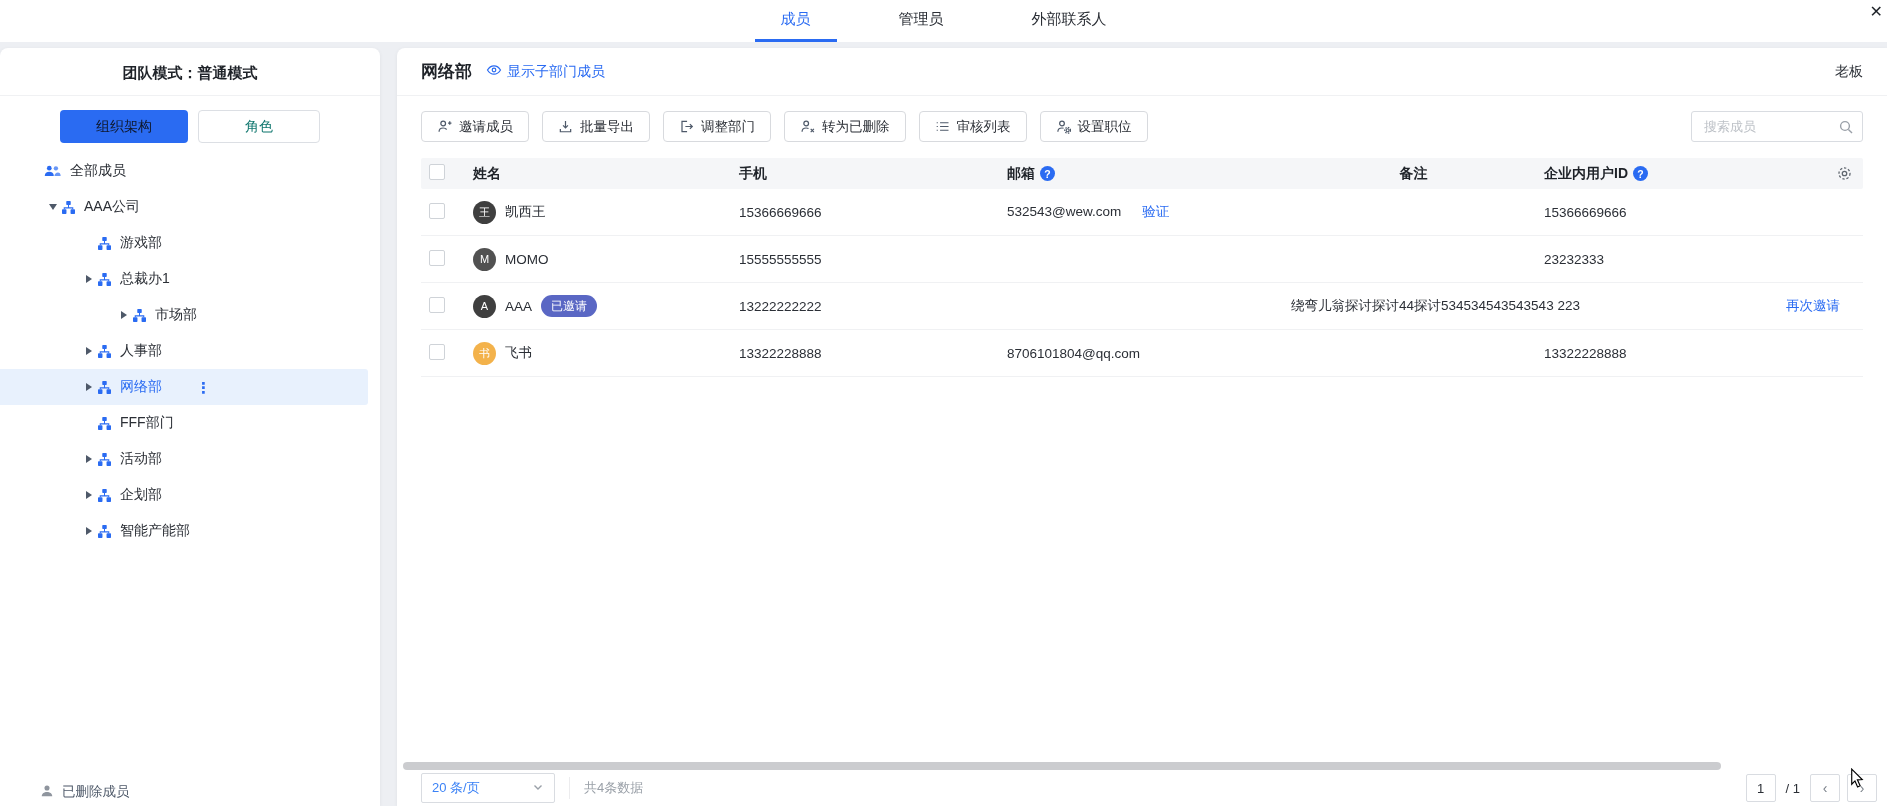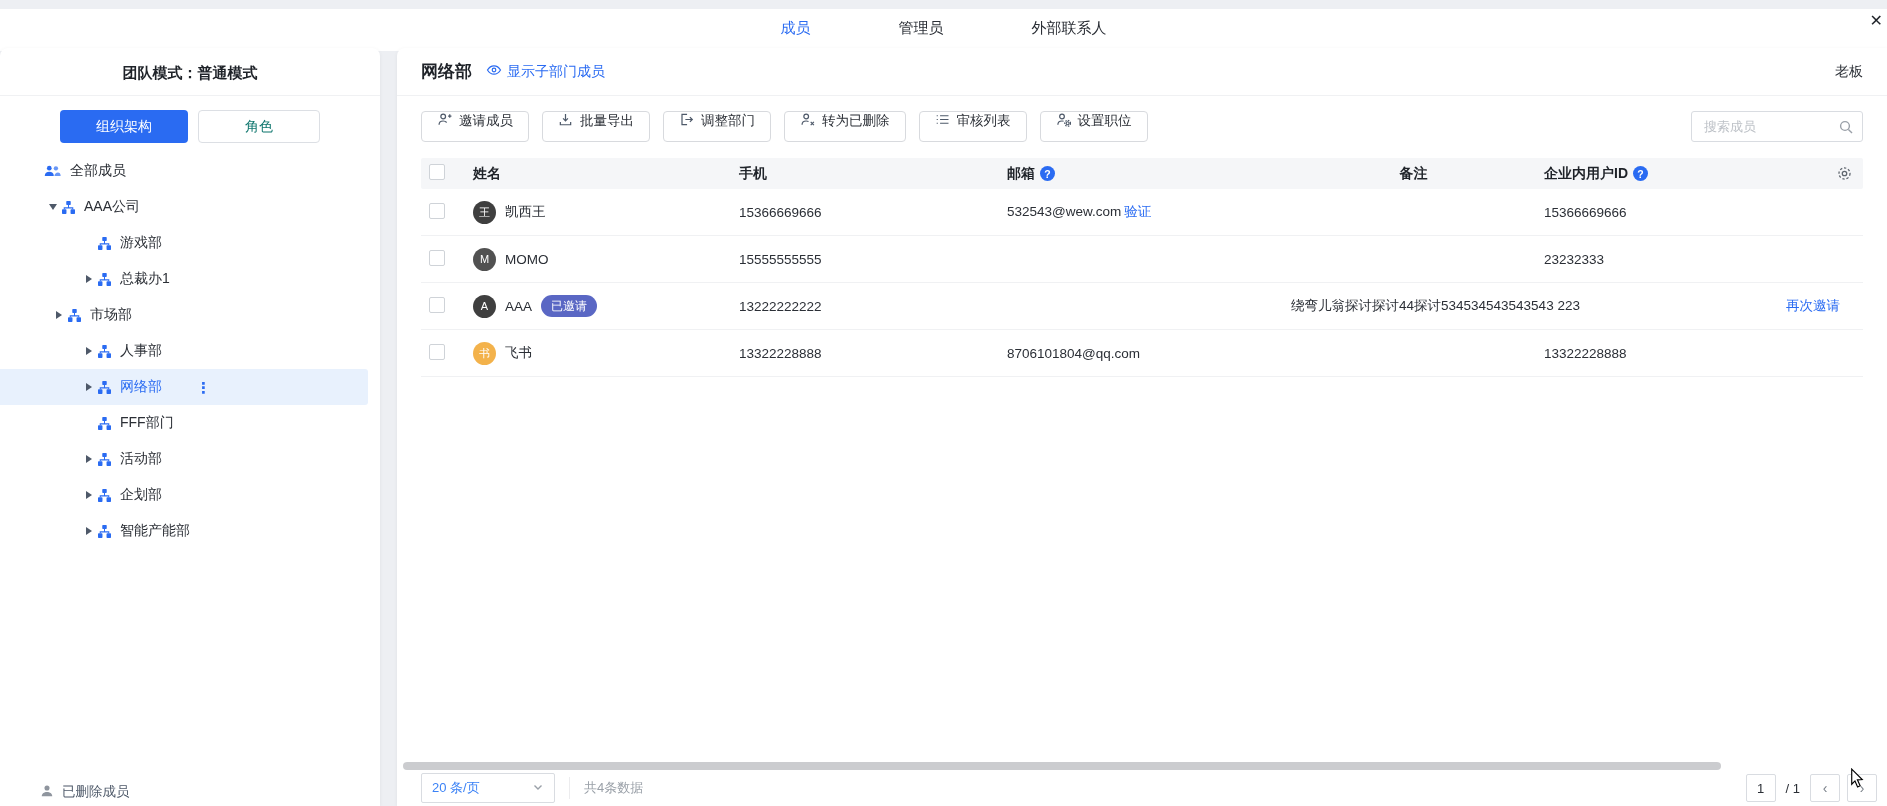--- a/index.html
+++ b/index.html
@@ -1,34 +1,34 @@
 <!DOCTYPE html>
 <html><head>
 <meta charset="utf-8">
 <style>
   html,body{margin:0;padding:0;width:1887px;height:806px;overflow:hidden;
     background:#edeff3;font-family:"Liberation Sans","DejaVu Sans",sans-serif;
     -webkit-font-smoothing:antialiased;}
   
-  .topbar{position:absolute;left:0;top:9px;width:100%;height:42px;background:#fff;}
+  .topbar{position:absolute;left:0;top:0;width:100%;height:42px;background:#fff;}
   .tabs{height:42px;display:flex;justify-content:center;align-items:stretch;gap:36px;}
   .tab{display:flex;align-items:center;padding:0 26px;font-size:15px;color:#2b2f36;
     cursor:pointer;border-bottom:3px solid transparent;box-sizing:border-box;}
   .tab.active{color:#2a6bf2;border-bottom-color:#2a6bf2;font-weight:500;}
   .close-x{position:absolute;right:4px;top:4px;font-size:16px;color:#1f2329;line-height:1;cursor:pointer;}
   
   .side-card{position:absolute;left:0;top:48px;width:380px;height:758px;background:#fff;
     border-radius:8px 8px 0 0;box-shadow:0 1px 4px rgba(31,35,41,.06);}
   .main-card{position:absolute;left:397px;top:48px;width:1490px;height:758px;background:#fff;
     border-radius:8px 0 0 0;box-shadow:0 1px 4px rgba(31,35,41,.06);}
   
   .side-title{height:47px;line-height:50px;text-align:center;font-size:15px;font-weight:700;color:#1f2329;}
   .side-div{height:1px;background:#f0f1f3;}
   .mode-btns{display:flex;justify-content:center;gap:10px;margin:14px 0 10px;}
-  .btn-org{width:128px;height:33px;border-radius:4px;background:#2a6bf2;color:#ffffff;font-size:14px;
+  .btn-org{width:128px;height:33px;border-radius:4px;background:#2a6bf2;color:#0f172a;font-size:14px;
     border:none;cursor:pointer;}
   .btn-role{width:122px;height:33px;border-radius:4px;background:#fff;color:#0f766e;font-size:14px;
     border:1px solid #dcdfe4;cursor:pointer;box-sizing:border-box;}
   .tree{margin-top:10px;}
   .tree-item{position:relative;height:36px;display:flex;align-items:center;font-size:14px;color:#2b2f36;cursor:pointer;}
   .tree-item.sel{background:#e8f1fd;color:#2a6bf2;}
   .tree-item.sel{margin-right:12px;border-radius:0 3px 3px 0;}
   .tri{width:18px;height:10px;display:inline-flex;align-items:center;justify-content:center;flex:0 0 18px;}
   .tri.right::before{content:"";border-left:6px solid #4e5969;border-top:4.5px solid transparent;border-bottom:4.5px solid transparent;}
   .tri.down::before{content:"";border-top:6px solid #4e5969;border-left:4.5px solid transparent;border-right:4.5px solid transparent;}
@@ -39,21 +39,21 @@
   .deleted{position:absolute;left:40px;bottom:5px;display:flex;align-items:center;gap:8px;
     font-size:13.5px;color:#4e5969;cursor:pointer;}
   
   .main-head{height:47px;display:flex;align-items:center;padding:0 24px;}
   .page-title{font-size:17px;font-weight:700;color:#1f2329;}
   .show-sub{display:flex;align-items:center;gap:5px;margin-left:14px;color:#2a6bf2;font-size:14px;cursor:pointer;}
   .owner{margin-left:auto;font-size:14px;color:#2b2f36;}
   .head-div{height:1px;background:#f0f1f3;margin:0 0 0 0;}
   
   .toolbar{display:flex;align-items:center;gap:13px;padding:15px 24px 14px;}
-  .tbtn{display:inline-flex;gap:7px;height:31px;padding:0 15px;border:1px solid #d8dade;
+  .tbtn{display:inline-flex;align-items:center;gap:7px;height:31px;padding:0 15px;border:1px solid #d8dade;
     border-radius:4px;background:#fff;font-size:13.5px;color:#2b2f36;cursor:pointer;box-sizing:border-box;}
   .search{margin-left:auto;position:relative;width:172px;height:31px;border:1px solid #d9dce1;border-radius:3px;
     box-sizing:border-box;display:flex;align-items:center;}
   .search input{border:none;outline:none;width:135px;margin-left:10px;font-size:13px;color:#333;
     font-family:inherit;background:transparent;}
   .search input::placeholder{color:#bcc0c6;}
   .search .mag{position:absolute;right:8px;top:7px;}
   
   .table{margin:2px 24px 0;}
   .thead,.trow{display:grid;grid-template-columns:44px 266px 268px 284px 253px 242px 1fr;align-items:center;}
@@ -64,21 +64,21 @@
   .cb{display:inline-block;width:14px;height:14px;border:1px solid #cfd3d8;border-radius:2px;background:#fff;cursor:pointer;}
   .hq{display:inline-flex;align-items:center;gap:5px;}
   .help{display:inline-flex;width:15px;height:15px;border-radius:50%;background:#2a6bf2;color:#fff;
     font-size:10.5px;align-items:center;justify-content:center;font-weight:700;cursor:pointer;}
   .gearbox{position:absolute;right:10px;top:7px;cursor:pointer;}
   .c-name{display:flex;align-items:center;gap:9px;}
   .avatar{width:23px;height:23px;border-radius:50%;color:#fff;font-size:11px;display:inline-flex;
     align-items:center;justify-content:center;flex:0 0 23px;}
   .badge{background:#5a67c4;color:#fff;font-size:12px;padding:2.5px 10px;border-radius:11px;}
   .verify,.reinvite{color:#2a6bf2;cursor:pointer;text-decoration:none;font-size:13.5px;}
-  .verify{margin-left:3px;}
+  .verify{margin-left:21px;}
   .c-remark{text-align:center;overflow:visible;}
   .c-action{text-align:right;padding-right:30px;}
   
   .hscroll{position:absolute;left:6px;bottom:36px;width:1318px;height:8px;border-radius:4px;background:#cbcccf;cursor:pointer;}
   .mfooter{position:absolute;left:24px;right:10px;bottom:0;height:36px;display:flex;align-items:center;}
   .psel{width:134px;height:30px;border:1px solid #d9dce1;border-radius:2px;box-sizing:border-box;
     display:flex;align-items:center;font-size:13px;color:#3b82f6;padding:0 10px;cursor:pointer;position:relative;}
   .psel .chev{margin-left:auto;}
   .vdiv{width:1px;height:22px;background:#ececee;margin:0 14px 0 14px;}
   .total{font-size:13px;color:#9aa0a8;}
@@ -167,21 +167,21 @@
               <rect x="4.6" y="0" width="4.8" height="4.4" rx="0.8"></rect>
               <rect x="0" y="9" width="4.8" height="5" rx="0.8"></rect>
               <rect x="9.2" y="9" width="4.8" height="5" rx="0.8"></rect>
             </g>
             <path d="M7 4.4v2.4M2.4 9V7.4h9.2V9" stroke="#2a6bf2" stroke-width="1.1" fill="none"></path>
           </svg>
         </span>
     <span class="tlabel">总裁办1</span>
 
   </div>
-      <div class="tree-item" style="padding-left: 50px;">
+      <div class="tree-item" style="padding-left: 80px; margin-left: 35px;">
     <span class="tri right"></span>
     <span class="ticon">
           <svg width="13" height="13" viewBox="0 0 14 14">
             <g fill="#2a6bf2">
               <rect x="4.6" y="0" width="4.8" height="4.4" rx="0.8"></rect>
               <rect x="0" y="9" width="4.8" height="5" rx="0.8"></rect>
               <rect x="9.2" y="9" width="4.8" height="5" rx="0.8"></rect>
             </g>
             <path d="M7 4.4v2.4M2.4 9V7.4h9.2V9" stroke="#2a6bf2" stroke-width="1.1" fill="none"></path>
           </svg>

